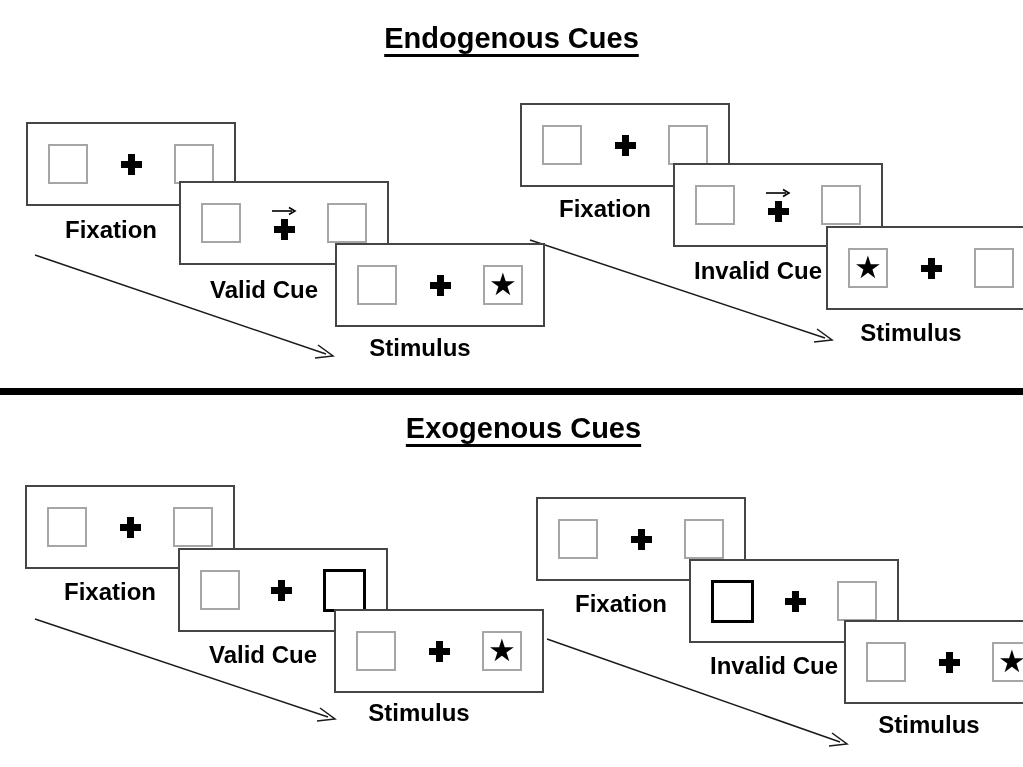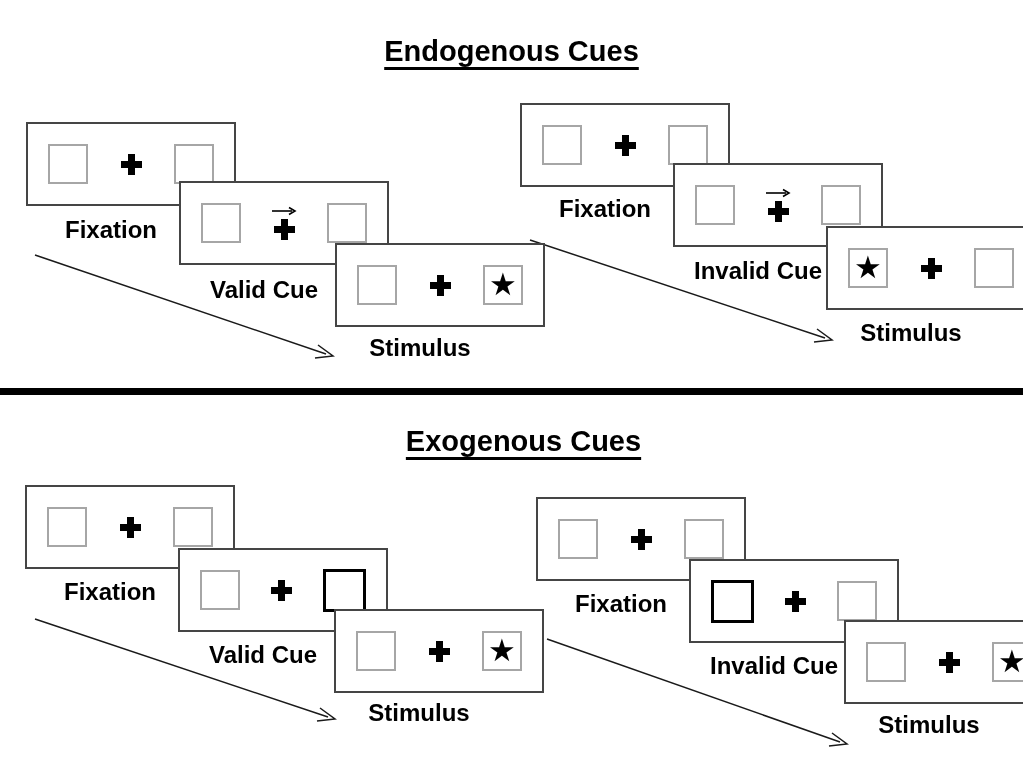--- a/index.html
+++ b/index.html
@@ -2,21 +2,21 @@
 <html><head>
 <meta charset="utf-8">
 <style>
   html,body{margin:0;padding:0;background:#fff;}
   .canvas{
     position:relative;width:1023px;height:767px;background:#ffffff;
     font-family:"Liberation Sans",sans-serif;color:#000;overflow:hidden;
   }
   .section-title{
     position:absolute;left:0;width:100%;text-align:center;
-    font-size:29px;font-weight:bold;letter-spacing:0px;margin-top:13px;
+    font-size:29px;font-weight:bold;letter-spacing:0px;
   }
   .section-title span{
     text-decoration:underline;text-decoration-thickness:3px;text-underline-offset:6px;
   }
   .divider{position:absolute;left:0;width:1023px;height:7px;background:#000;}
   .panel{
     position:absolute;width:166px;height:80px;background:#fff;
     border:2px solid #454545;display:flex;align-items:center;
     justify-content:space-between;padding:0 20px;box-sizing:content-box;
   }

